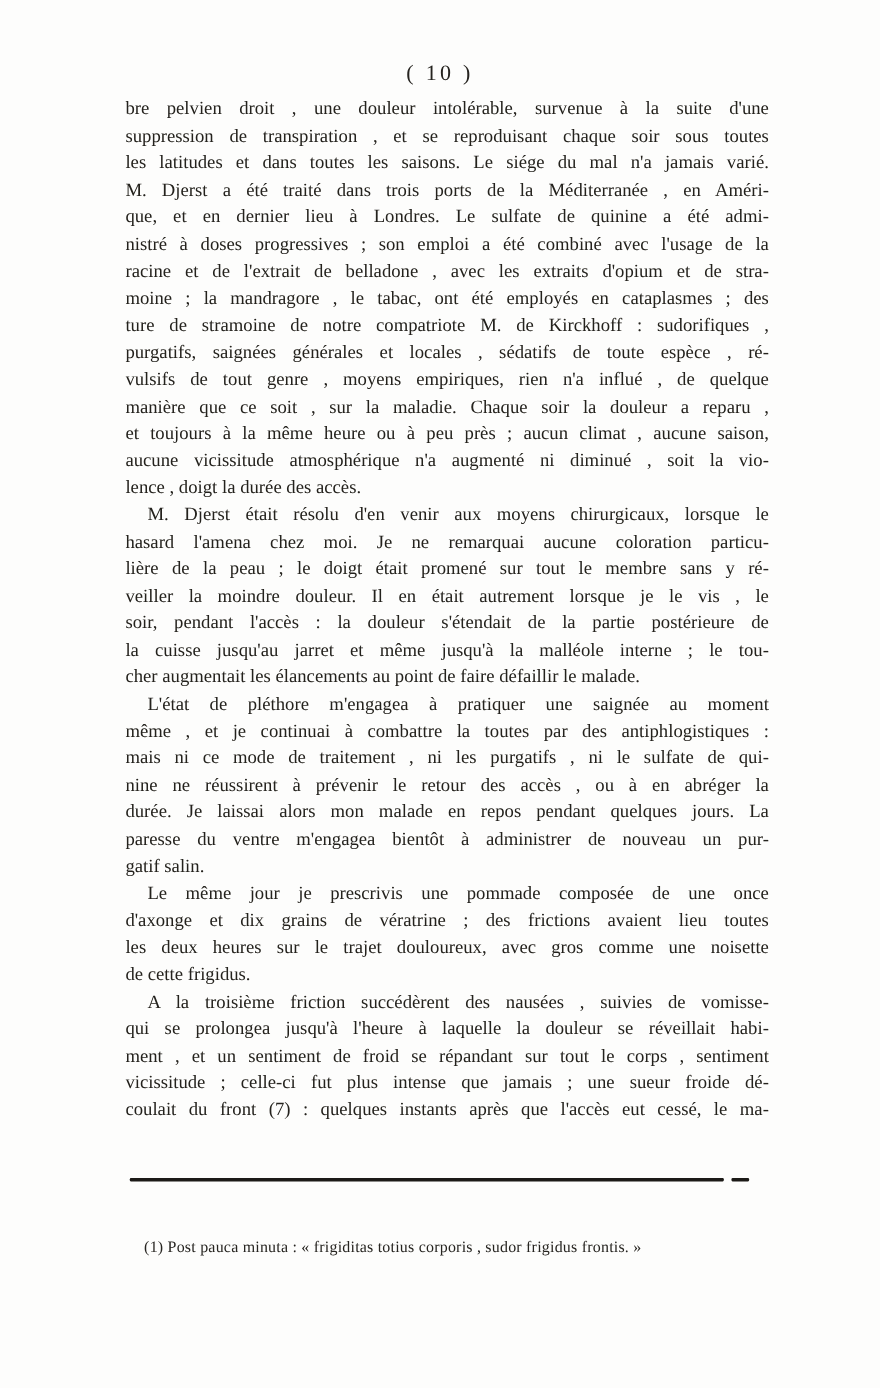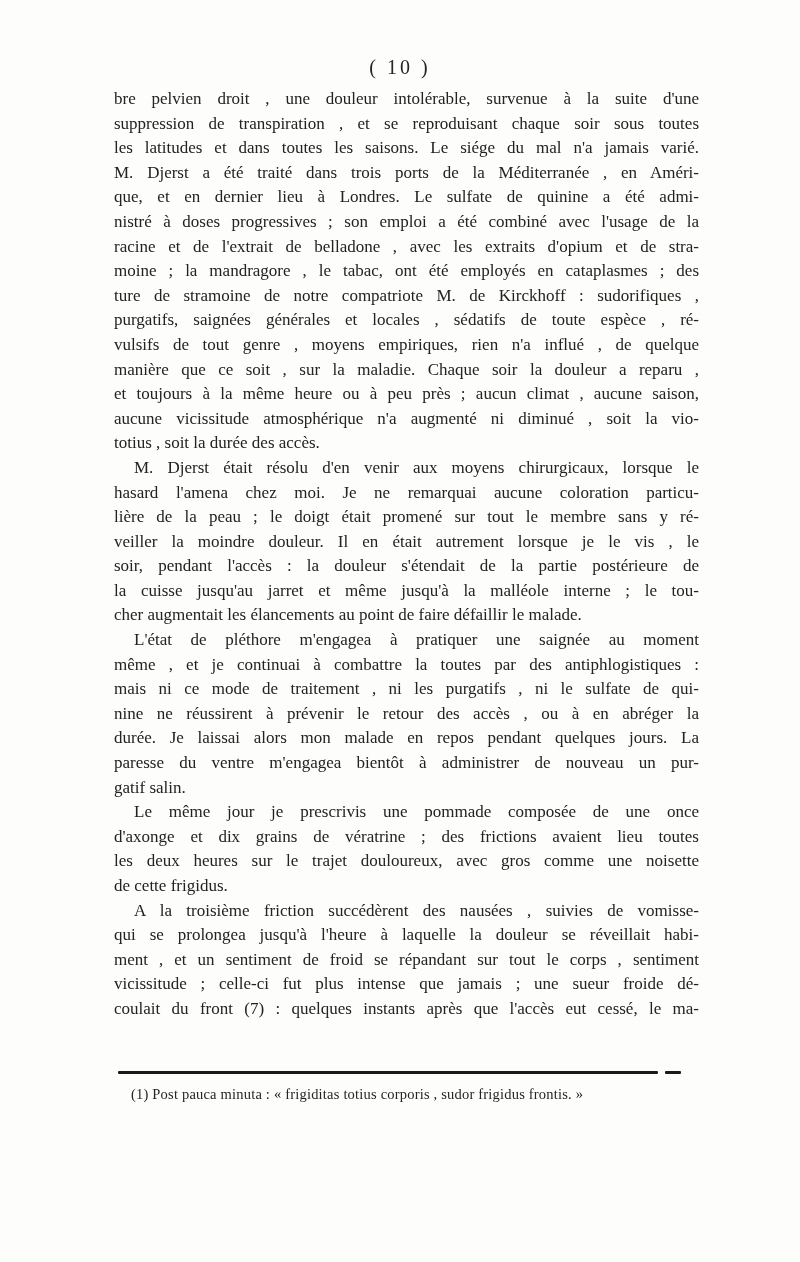--- a/index.html
+++ b/index.html
@@ -67,21 +67,21 @@
   }
   .rule-gap { width: 7px; }
   .rule-dash {
     width: 16px;
     background: #1c1a17;
     border-radius: 1px;
   }
   .footnote {
     position: absolute;
     left: 131px;
-    top: 1086px;
+    top: 1126px;
     width: 560px;
     font-size: 14.5px;
     letter-spacing: 0.2px;
     color: #262420;
     font-weight: 500;
   }
 </style>
 </head>
 <body>
 
@@ -97,21 +97,21 @@
         <div class="line">que, et en dernier lieu à Londres. Le sulfate de quinine a été admi-</div>
         <div class="line">nistré à doses progressives ; son emploi a été combiné avec l'usage de la</div>
         <div class="line">racine et de l'extrait de belladone , avec les extraits d'opium et de stra-</div>
         <div class="line">moine ; la mandragore , le tabac, ont été employés en cataplasmes ; des</div>
         <div class="line">ture de stramoine de notre compatriote M. de Kirckhoff : sudorifiques ,</div>
         <div class="line">purgatifs, saignées générales et locales , sédatifs de toute espèce , ré-</div>
         <div class="line">vulsifs de tout genre , moyens empiriques, rien n'a influé , de quelque</div>
         <div class="line">manière que ce soit , sur la maladie. Chaque soir la douleur a reparu ,</div>
         <div class="line">et toujours à la même heure ou à peu près ; aucun climat , aucune saison,</div>
         <div class="line">aucune vicissitude atmosphérique n'a augmenté ni diminué , soit la vio-</div>
-        <div class="line para-end">totius , soit la durée des accès.</div>
+        <div class="line para-end">lence , doigt la durée des accès.</div>
       </div>
       <div class="para">
         <div class="line indent-first">M. Djerst était résolu d'en venir aux moyens chirurgicaux, lorsque le</div>
         <div class="line">hasard l'amena chez moi. Je ne remarquai aucune coloration particu-</div>
         <div class="line">lière de la peau ; le doigt était promené sur tout le membre sans y ré-</div>
         <div class="line">veiller la moindre douleur. Il en était autrement lorsque je le vis , le</div>
         <div class="line">soir, pendant l'accès : la douleur s'étendait de la partie postérieure de</div>
         <div class="line">la cuisse jusqu'au jarret et même jusqu'à la malléole interne ; le tou-</div>
         <div class="line para-end">cher augmentait les élancements au point de faire défaillir le malade.</div>
       </div>

